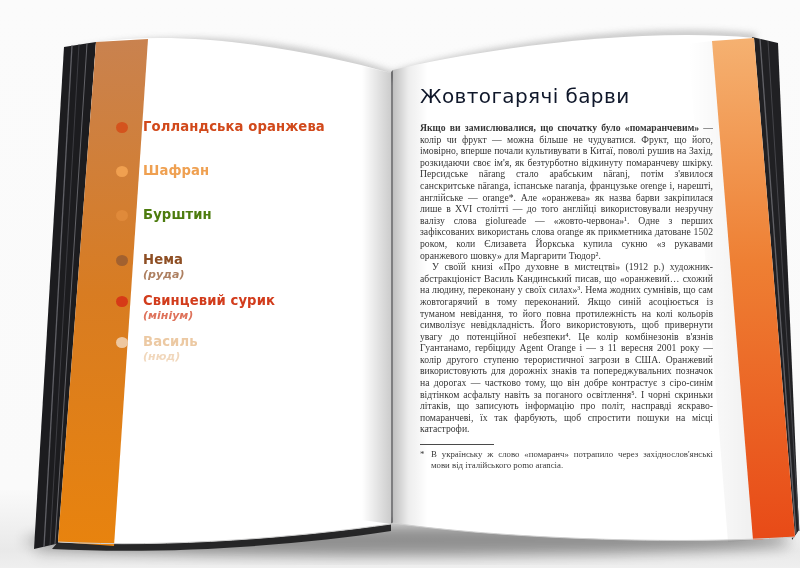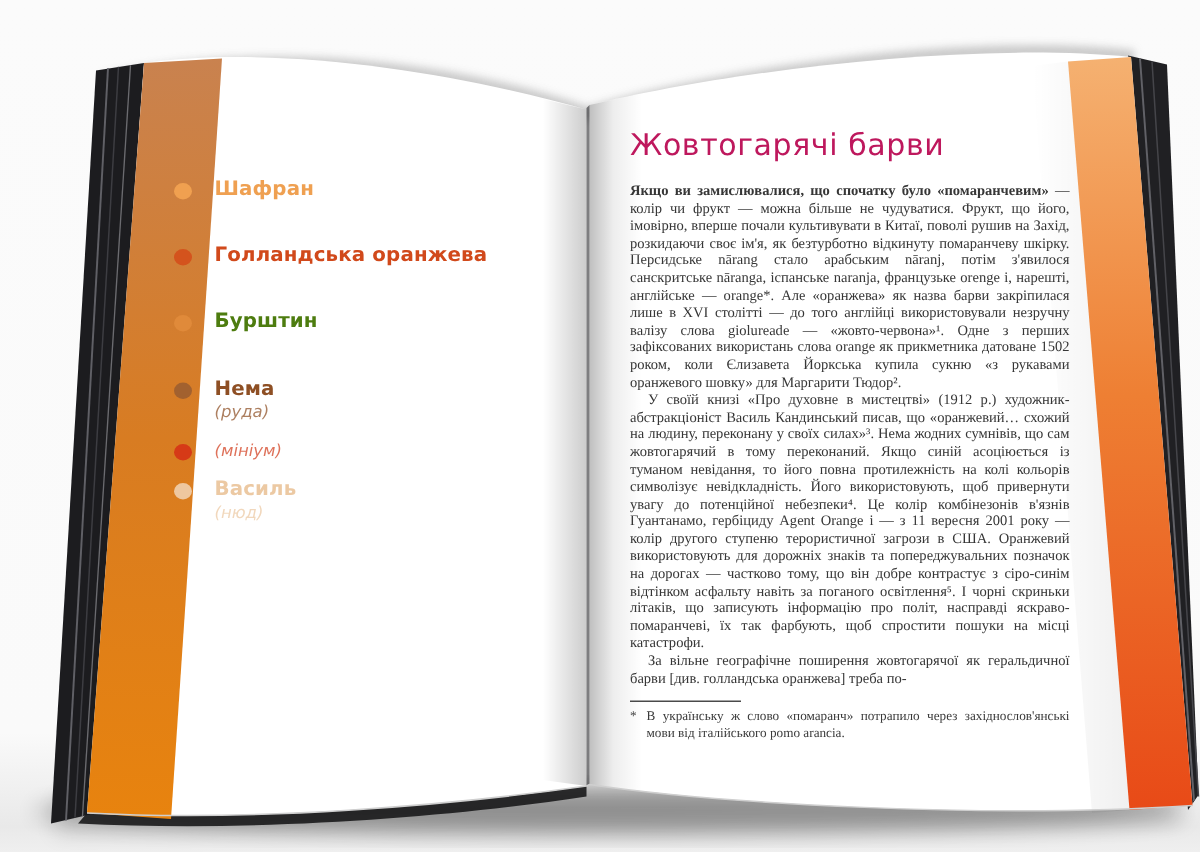--- a/index.html
+++ b/index.html
@@ -11,27 +11,27 @@
   #scene{position:absolute;inset:0;}
   #book-svg{position:absolute;left:0;top:0;}
 
   
   .color-list{position:absolute;left:116px;top:119px;width:250px;}
   .swatch{display:flex;align-items:flex-start;}
   .swatch.gap-big{margin-bottom:29px;}
   .swatch.gap-small{margin-bottom:12px;}
   .dot{width:12px;height:11px;border-radius:50%;flex:0 0 auto;margin-top:3px;margin-right:15px;}
   .sw-label{font-size:13.2px;font-weight:700;line-height:1.15;letter-spacing:.1px;}
-  .sw-sub{font-size:11px;font-style:italic;font-weight:400;opacity:.72;margin-top:1px;}
+  .sw-sub{font-size:11px;font-style:italic;font-weight:700;opacity:.72;margin-top:1px;}
 
   
   .right-text{position:absolute;left:420px;top:84px;width:293px;color:#333;}
   .right-text h1{
     font-family:"DejaVu Sans",sans-serif;font-weight:400;font-size:20px;
-    letter-spacing:.4px;color:#be185d;margin:0 0 14px 0;
+    letter-spacing:.4px;color:#0f172a;margin:0 0 14px 0;
   }
   .right-text p{
     font-family:"Liberation Serif",serif;font-size:9.7px;line-height:11.6px;
     text-align:justify;margin:0;color:#363636;
   }
   .right-text p + p{text-indent:12px;}
   .right-text b{font-weight:700;}
   .footnote{margin-top:9px;}
   .footnote-rule{width:74px;border-top:1px solid #4a4a4a;margin-bottom:4px;}
   .footnote-body{display:flex;font-family:"Liberation Serif",serif;font-size:8.8px;line-height:10.8px;color:#3a3a3a;}
@@ -104,65 +104,65 @@
 
     <path d="M362,66 L391,73 L391,524 L362,520 Z" fill="url(#gutL)"></path>
     <path d="M393,70 L428,62 L428,528 L393,523 Z" fill="url(#gutR)"></path>
     <path d="M391,72 L393,70 L393,523 L391,524 Z" fill="#2c2c2e" opacity="0.6"></path>
 
     <path d="M58,542 C170,548 300,537 391,524 L393,523 C480,536 660,546 795,537" fill="none" stroke="#cfcfcf" stroke-width="1"></path>
   </svg>
 
   <div class="color-list">
       <div class="swatch gap-big">
+        <span class="dot" style="background: rgb(212, 83, 29);"></span>
+        <div>
+          <div class="sw-label" style="color: rgb(209, 73, 27);">Голландська оранжева</div>
+        </div>
+      </div>
+      <div class="swatch gap-big">
         <span class="dot" style="background: rgb(240, 160, 80);"></span>
         <div>
           <div class="sw-label" style="color: rgb(239, 160, 81);">Шафран</div>
-        </div>
-      </div>
-      <div class="swatch gap-big">
-        <span class="dot" style="background: rgb(212, 83, 29);"></span>
-        <div>
-          <div class="sw-label" style="color: rgb(209, 73, 27);">Голландська оранжева</div>
         </div>
       </div>
       <div class="swatch gap-big">
         <span class="dot" style="background: rgb(224, 138, 58);"></span>
         <div>
           <div class="sw-label" style="color: #4d7c0f;">Бурштин</div>
         </div>
       </div>
       <div class="swatch gap-small">
         <span class="dot" style="background: rgb(162, 97, 47);"></span>
         <div>
           <div class="sw-label" style="color: rgb(142, 79, 36);">Нема</div>
           <div class="sw-sub" style="color: rgb(142, 79, 36);">(руда)</div>
         </div>
       </div>
       <div class="swatch gap-small">
         <span class="dot" style="background: rgb(214, 58, 23);"></span>
         <div>
+          <div class="sw-label" style="color: rgb(210, 60, 28);">Свинцевий сурик</div>
           <div class="sw-sub" style="color: rgb(210, 60, 28);">(мініум)</div>
         </div>
       </div>
       <div class="swatch gap-small">
         <span class="dot" style="background: rgb(238, 199, 159);"></span>
         <div>
           <div class="sw-label" style="color: rgb(236, 201, 163);">Василь</div>
           <div class="sw-sub" style="color: rgb(236, 201, 163);">(нюд)</div>
         </div>
       </div>
     </div>
 
   <div class="right-text">
     <h1>Жовтогарячі барви</h1>
     <div>
         <p><b>Якщо ви замислювалися, що спочатку було «помаранчевим»</b> — колір чи фрукт — можна більше не чудуватися. Фрукт, що його, імовірно, вперше почали культивувати в Китаї, поволі рушив на Захід, розкидаючи своє ім'я, як безтурботно відкинуту помаранчеву шкірку. Персидське nārang стало арабським nāranj, потім з'явилося санскритське nāranga, іспанське naranja, французьке orenge і, нарешті, англійське — orange*. Але «оранжева» як назва барви закріпилася лише в XVI столітті — до того англійці використовували незручну валізу слова giolureade — «жовто-червона»¹. Одне з перших зафіксованих використань слова orange як прикметника датоване 1502 роком, коли Єлизавета Йоркська купила сукню «з рукавами оранжевого шовку» для Маргарити Тюдор².</p>
         <p>У своїй книзі «Про духовне в мистецтві» (1912 р.) художник-абстракціоніст Василь Кандинський писав, що «оранжевий… схожий на людину, переконану у своїх силах»³. Нема жодних сумнівів, що сам жовтогарячий в тому переконаний. Якщо синій асоціюється із туманом невідання, то його повна протилежність на колі кольорів символізує невідкладність. Його використовують, щоб привернути увагу до потенційної небезпеки⁴. Це колір комбінезонів в'язнів Гуантанамо, гербіциду Agent Orange і — з 11 вересня 2001 року — колір другого ступеню терористичної загрози в США. Оранжевий використовують для дорожніх знаків та попереджувальних позначок на дорогах — частково тому, що він добре контрастує з сіро-синім відтінком асфальту навіть за поганого освітлення⁵. І чорні скриньки літаків, що записують інформацію про політ, насправді яскраво-помаранчеві, їх так фарбують, щоб спростити пошуки на місці катастрофи.</p>
-        <p>За вільне географічне поширення жовтогарячої як геральдичної барви [див. голландська оранжева] треба по-</p>
       </div>
     <div class="footnote">
       <div class="footnote-rule"></div>
       <div class="footnote-body">
         <span class="footnote-marker">*</span>
         <span class="footnote-text">В українську ж слово «помаранч» потрапило через західнослов'янські мови від італійського pomo arancia.</span>
       </div>
     </div>
   </div>
 

